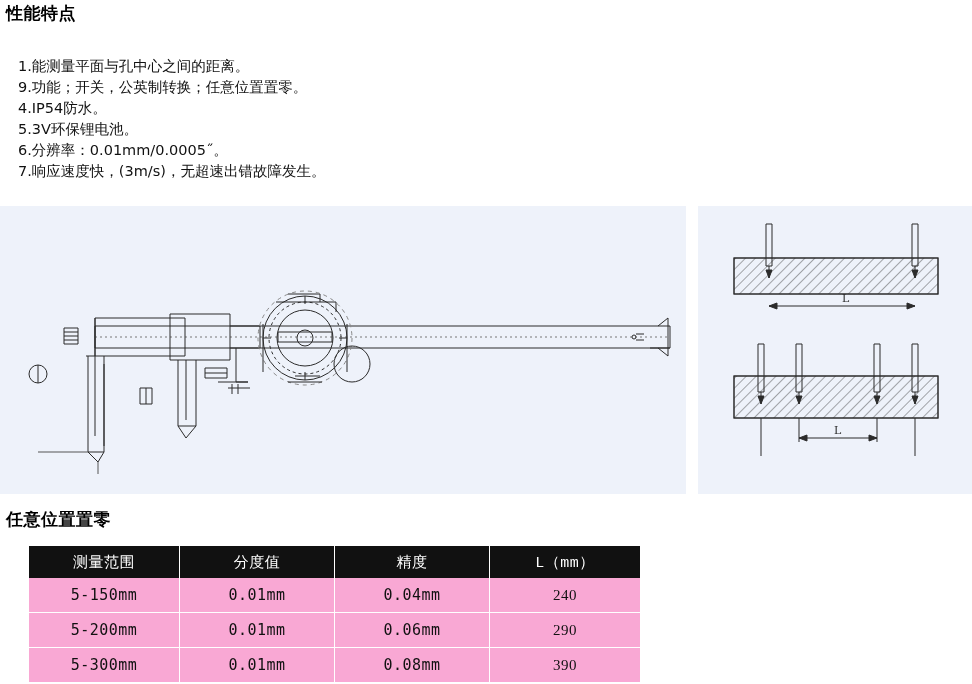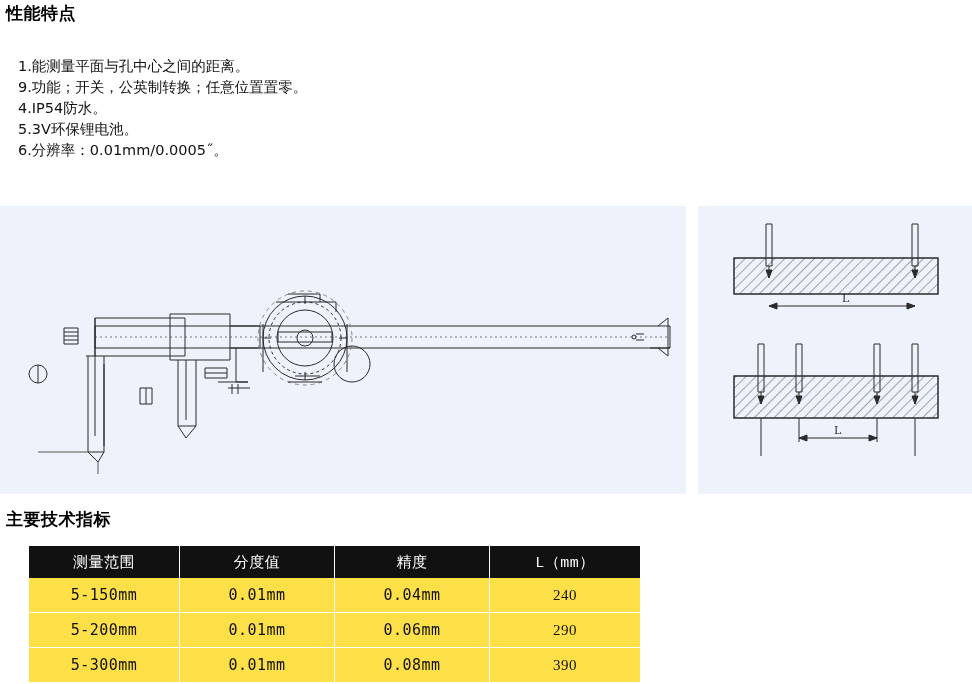--- a/index.html
+++ b/index.html
@@ -98,21 +98,21 @@
     color: #ffffff;
     font-size: 15px;
     font-weight: normal;
     height: 30px;
     text-align: center;
     border-right: 1px solid #ffffff;
     letter-spacing: 0.5px;
   }
   #specs-table th:last-child { border-right: none; font-family: Liberation Mono, monospace; }
   #specs-table td {
-    background: #fde047;
+    background: #f9a8d4;
     color: #111;
     font-size: 15px;
     height: 32px;
     text-align: center;
     border-right: 1px solid #ffffff;
     border-bottom: 1px solid #ffffff;
     font-family: "DejaVu Sans Mono", "Liberation Mono", monospace;
     letter-spacing: 0.5px;
   }
   #specs-table td:last-child { border-right: none; font-family: Liberation Serif, serif; }
@@ -128,20 +128,21 @@
 <div class="page">
 
   <div class="section-title" id="features-title">性能特点</div>
 
   <ul id="features-list">
     <li>1.能测量平面与孔中心之间的距离。</li>
     <li>9.功能；开关，公英制转换；任意位置置零。</li>
     <li>4.IP54防水。</li>
     <li>5.3V环保锂电池。</li>
     <li>6.分辨率：0.01mm/0.0005˝。</li>
+    <li>7.响应速度快，(3m/s)，无超速出错故障发生。</li>
   </ul>
 
   <div class="figure-band">
 
     <div class="fig-left">
       <svg class="fig-svg" viewBox="0 0 686 288" xmlns="http://www.w3.org/2000/svg">
         <g fill="none" stroke="#2b2b2b" stroke-width="1" stroke-linejoin="round">
 
           <rect x="95" y="120" width="575" height="22"></rect>
           <line x1="95" y1="131" x2="670" y2="131" stroke-dasharray="2 3" stroke="#777"></line>
@@ -270,21 +271,21 @@
           <line x1="179" y1="212" x2="179" y2="236"></line>
           <text x="136" y="228" font-size="11" fill="#2b2b2b" stroke="none" font-family="DejaVu Serif, Liberation Serif, serif">L</text>
 
           <line x1="63" y1="212" x2="63" y2="250"></line>
           <line x1="217" y1="212" x2="217" y2="250"></line>
         </g>
       </svg>
     </div>
   </div>
 
-  <div class="section-title" id="specs-title">主要技术指标</div>
+  <div class="section-title" id="specs-title">任意位置置零</div>
 
   <table id="specs-table">
     <thead>
       <tr>
         <th class="col-0">测量范围</th>
         <th class="col-1">分度值</th>
         <th class="col-2">精度</th>
         <th class="col-3">L（mm）</th>
       </tr>
     </thead>

